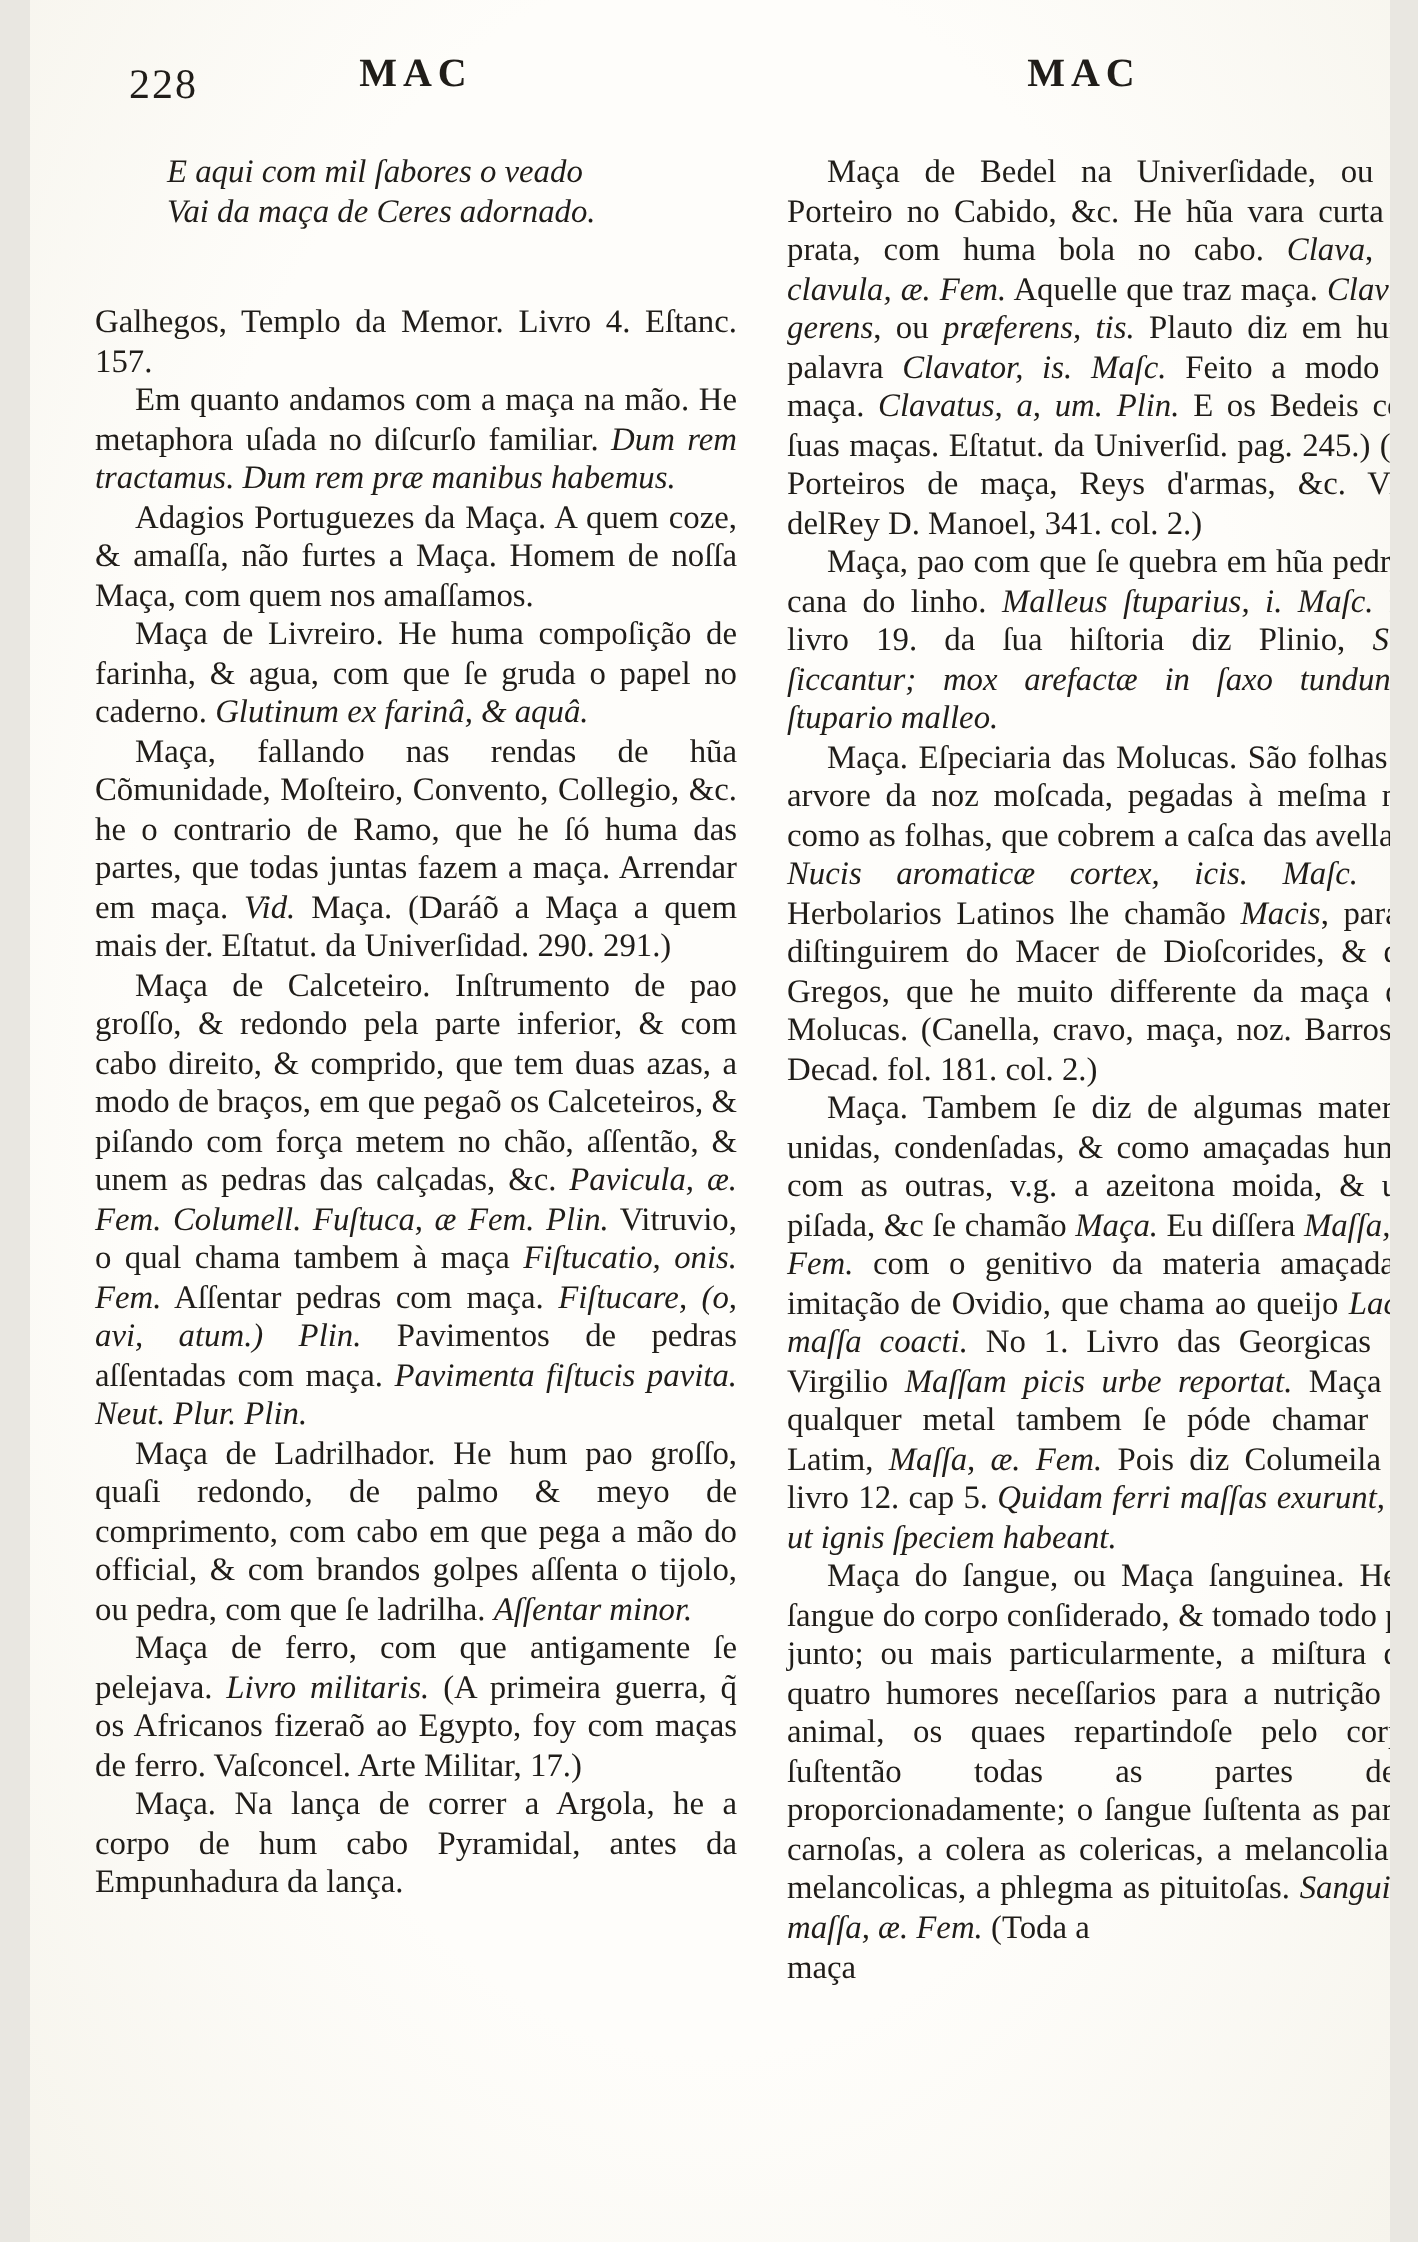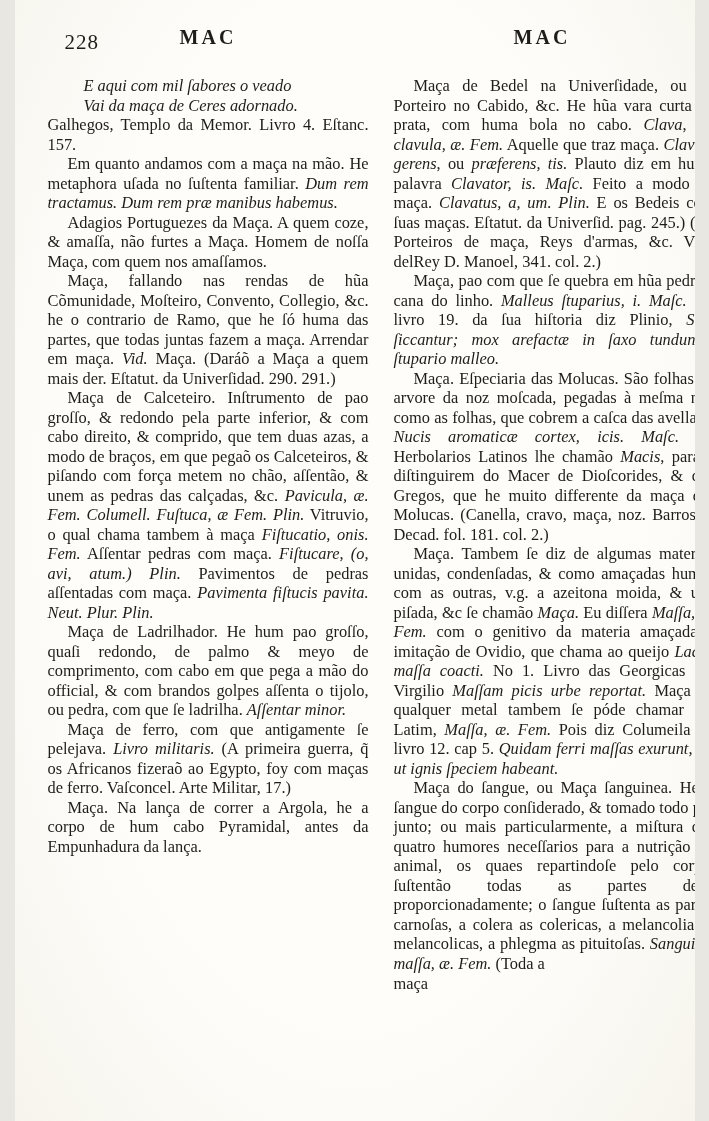--- a/index.html
+++ b/index.html
@@ -29,21 +29,21 @@
     position:absolute; top:76px; left:33px;
     display:flex; gap:25px;
   }
   .column {
     width:321px;
     font-size:16.4px;
     line-height:19.5px;
     text-align:justify;
   }
   .para { text-indent:20px; }
-  .para.plain { text-indent:0; }
+  .para.plain { text-indent:0;margin-top:36px; }
   .para.verse {
     font-style:italic;
     text-indent:0;
     margin-left:36px;
     text-align:left;
   }
   .it { font-style:italic; }
   .catchword {
     padding-right:26px;
     margin-top:1px;
@@ -55,22 +55,23 @@
 <div class="page">
   <span class="pagenum">228</span>
   <span class="running-head lft">MAC</span>
   <span class="running-head rgt">MAC</span>
 
   <div class="columns">
     <div class="column" id="col-left">
         <p class="para verse"><span class="it">E aqui com mil ſabores o veado</span></p>
         <p class="para verse"><span class="it">Vai da maça de Ceres adornado.</span></p>
         <p class="para plain"><span>Galhegos, Templo da Memor. Livro 4. Eſtanc. 157.</span></p>
-        <p class="para indent"><span>Em quanto andamos com a maça na mão. He metaphora uſada no ſuſtenta familiar. </span><span class="it">Dum rem tractamus. Dum rem præ manibus habemus.</span></p>
+        <p class="para indent"><span>Em quanto andamos com a maça na mão. He metaphora uſada no diſcurſo familiar. </span><span class="it">Dum rem tractamus. Dum rem præ manibus habemus.</span></p>
         <p class="para indent"><span>Adagios Portuguezes da Maça. A quem coze, &amp; amaſſa, não furtes a Maça. Homem de noſſa Maça, com quem nos amaſſamos.</span></p>
+        <p class="para indent"><span>Maça de Livreiro. He huma compoſição de farinha, &amp; agua, com que ſe gruda o papel no caderno. </span><span class="it">Glutinum ex farinâ, &amp; aquâ.</span></p>
         <p class="para indent"><span>Maça, fallando nas rendas de hũa Cõmunidade, Moſteiro, Convento, Collegio, &amp;c. he o contrario de Ramo, que he ſó huma das partes, que todas juntas fazem a maça. Arrendar em maça. </span><span class="it">Vid.</span><span> Maça. (Daráõ a Maça a quem mais der. Eſtatut. da Univerſidad. 290. 291.)</span></p>
         <p class="para indent"><span>Maça de Calceteiro. Inſtrumento de pao groſſo, &amp; redondo pela parte inferior, &amp; com cabo direito, &amp; comprido, que tem duas azas, a modo de braços, em que pegaõ os Calceteiros, &amp; piſando com força metem no chão, aſſentão, &amp; unem as pedras das calçadas, &amp;c. </span><span class="it">Pavicula, æ. Fem. Columell. Fuſtuca, æ Fem. Plin.</span><span> Vitruvio, o qual chama tambem à maça </span><span class="it">Fiſtucatio, onis. Fem.</span><span> Aſſentar pedras com maça. </span><span class="it">Fiſtucare, (o, avi, atum.) Plin.</span><span> Pavimentos de pedras aſſentadas com maça. </span><span class="it">Pavimenta fiſtucis pavita. Neut. Plur. Plin.</span></p>
         <p class="para indent"><span>Maça de Ladrilhador. He hum pao groſſo, quaſi redondo, de palmo &amp; meyo de comprimento, com cabo em que pega a mão do official, &amp; com brandos golpes aſſenta o tijolo, ou pedra, com que ſe ladrilha. </span><span class="it">Aſſentar minor.</span></p>
         <p class="para indent"><span>Maça de ferro, com que antigamente ſe pelejava. </span><span class="it">Livro militaris.</span><span> (A primeira guerra, q̃ os Africanos fizeraõ ao Egypto, foy com maças de ferro. Vaſconcel. Arte Militar, 17.)</span></p>
         <p class="para indent"><span>Maça. Na lança de correr a Argola, he a corpo de hum cabo Pyramidal, antes da Empunhadura da lança.</span></p>
       </div>
     <div class="column" id="col-right">
       <div id="col-right-paras">
           <p class="para indent"><span>Maça de Bedel na Univerſidade, ou de Porteiro no Cabido, &amp;c. He hũa vara curta de prata, com huma bola no cabo. </span><span class="it">Clava</span><span>, ou </span><span class="it">clavula, æ. Fem.</span><span> Aquelle que traz maça. </span><span class="it">Clavam gerens</span><span>, ou </span><span class="it">præferens, tis.</span><span> Plauto diz em huma palavra </span><span class="it">Clavator, is. Maſc.</span><span> Feito a modo de maça. </span><span class="it">Clavatus, a, um. Plin.</span><span> E os Bedeis com ſuas maças. Eſtatut. da Univerſid. pag. 245.) (De Porteiros de maça, Reys d'armas, &amp;c. Vida delRey D. Manoel, 341. col. 2.)</span></p>
           <p class="para indent"><span>Maça, pao com que ſe quebra em hũa pedra a cana do linho. </span><span class="it">Malleus ſtuparius, i. Maſc.</span><span> No livro 19. da ſua hiſtoria diz Plinio, </span><span class="it">Sole ſiccantur; mox arefactæ in ſaxo tunduntur ſtupario malleo.</span></p>

